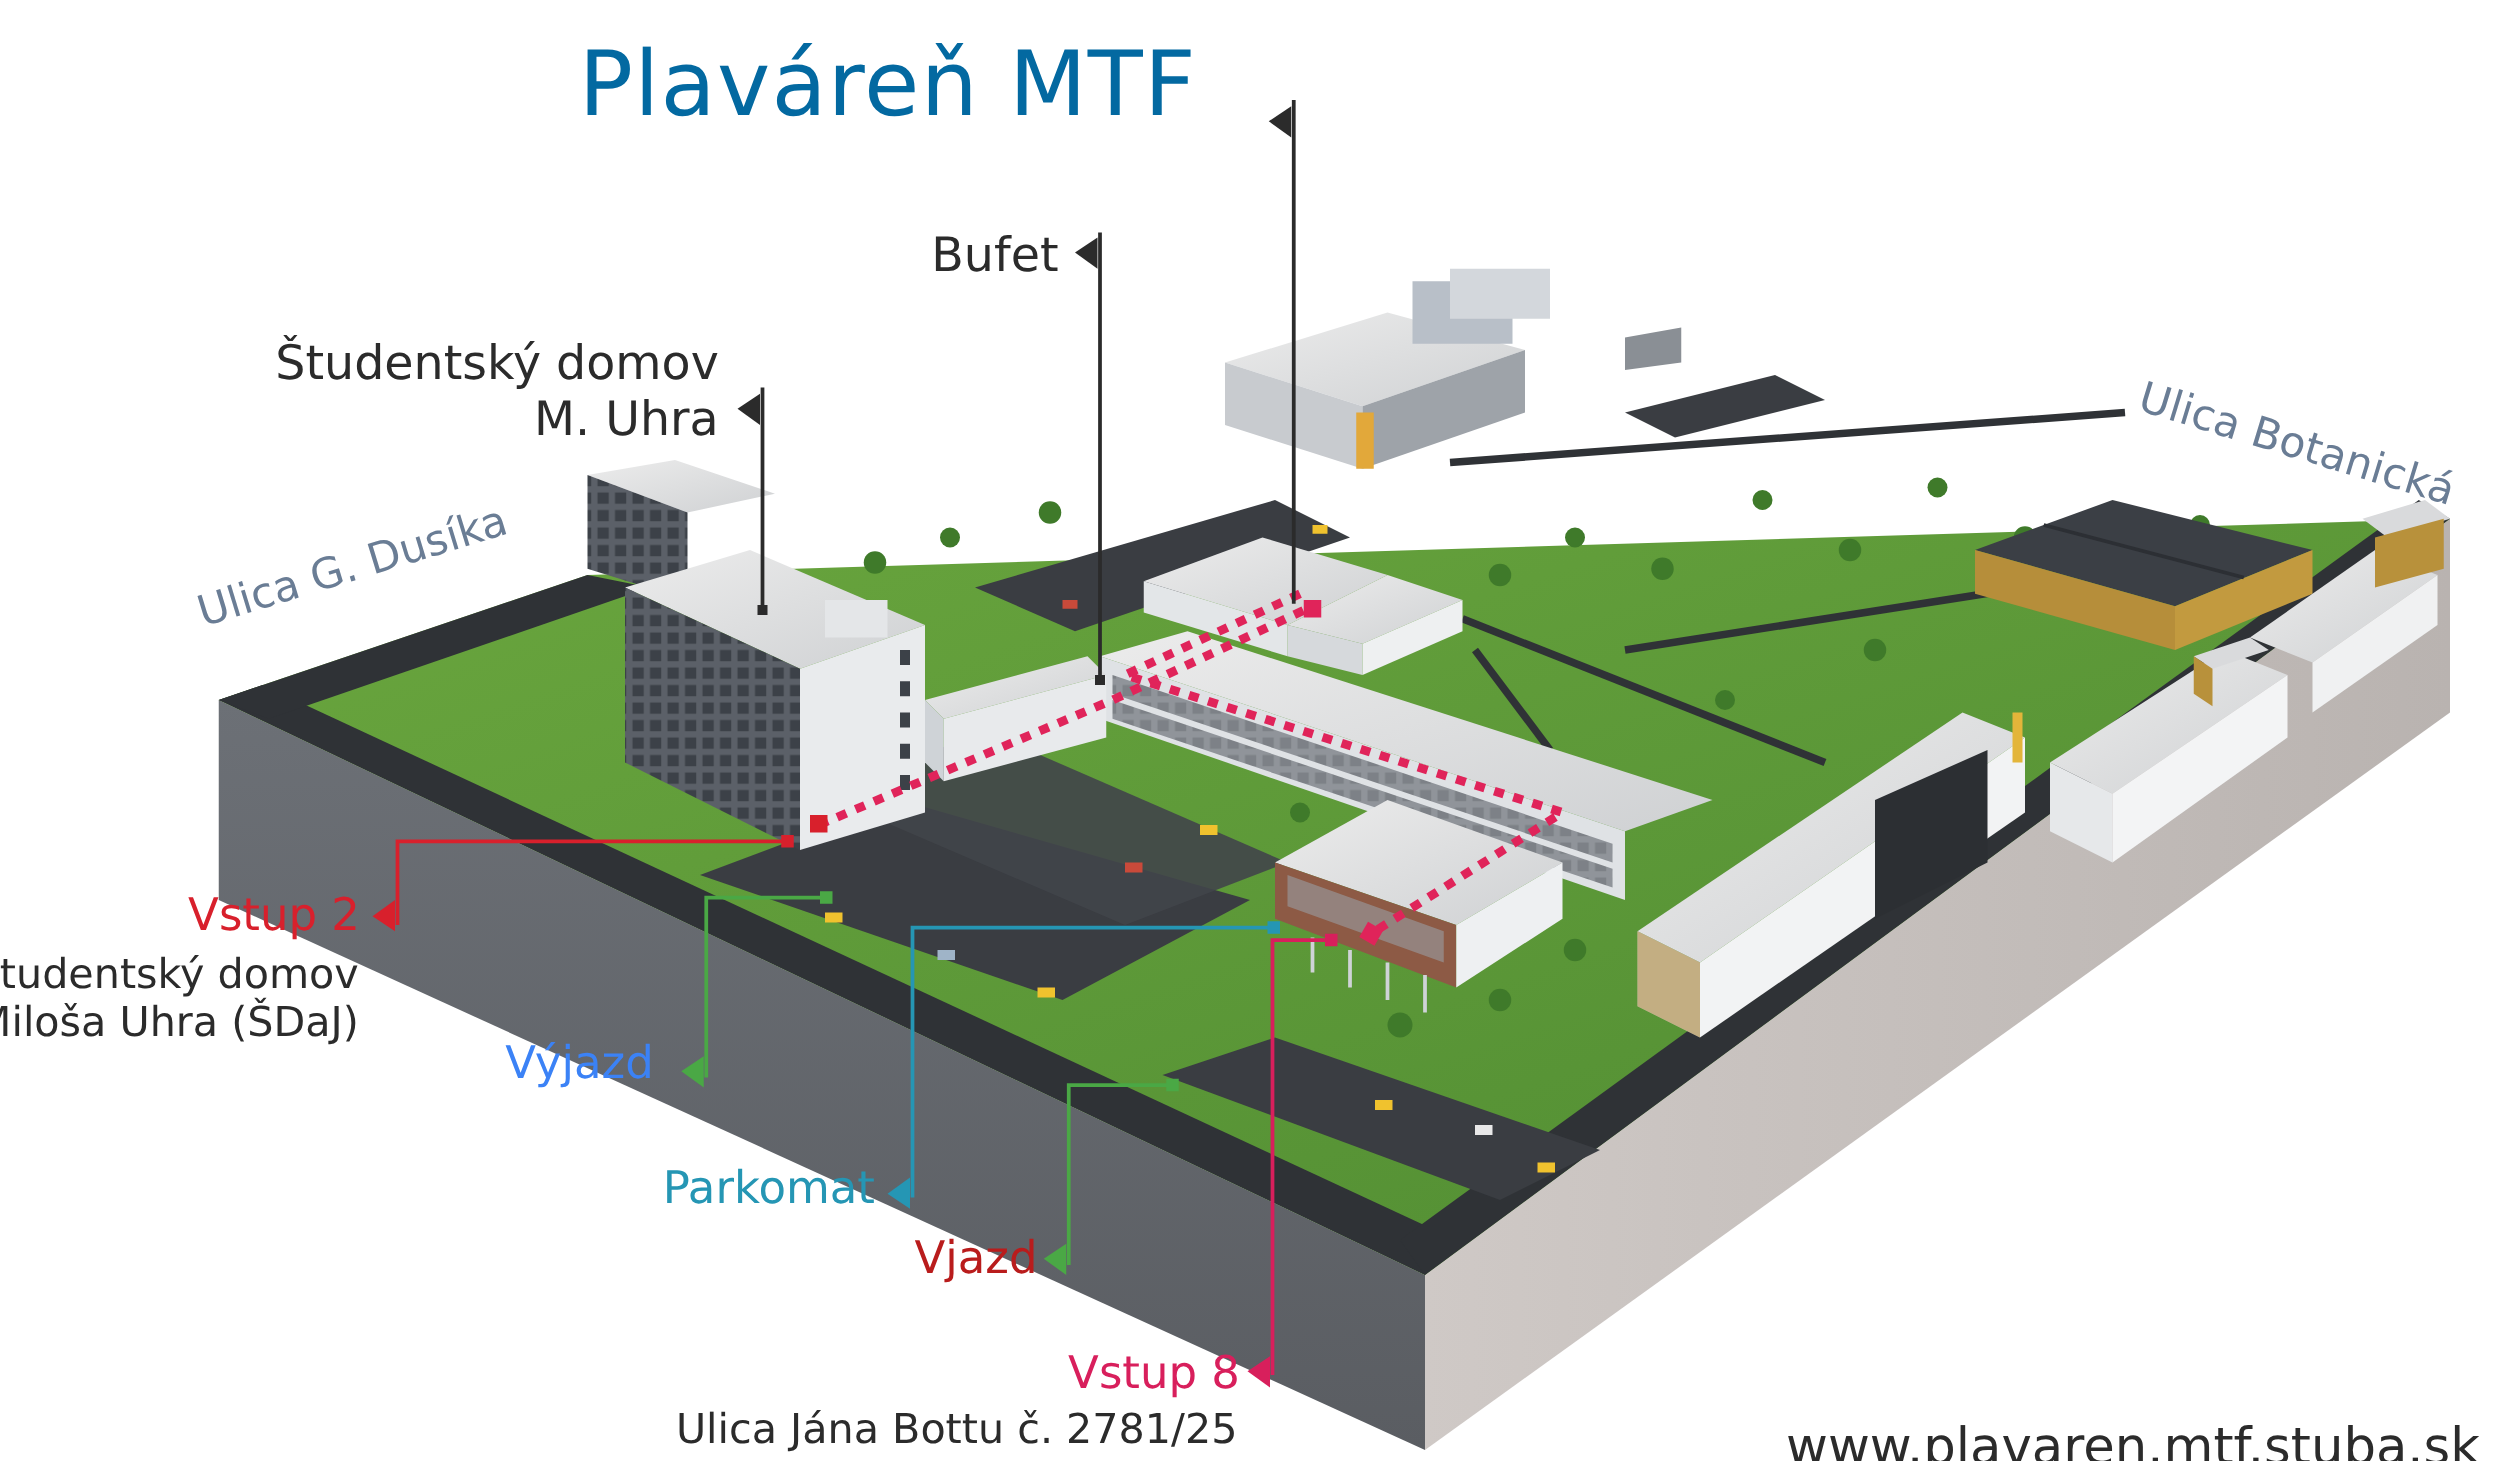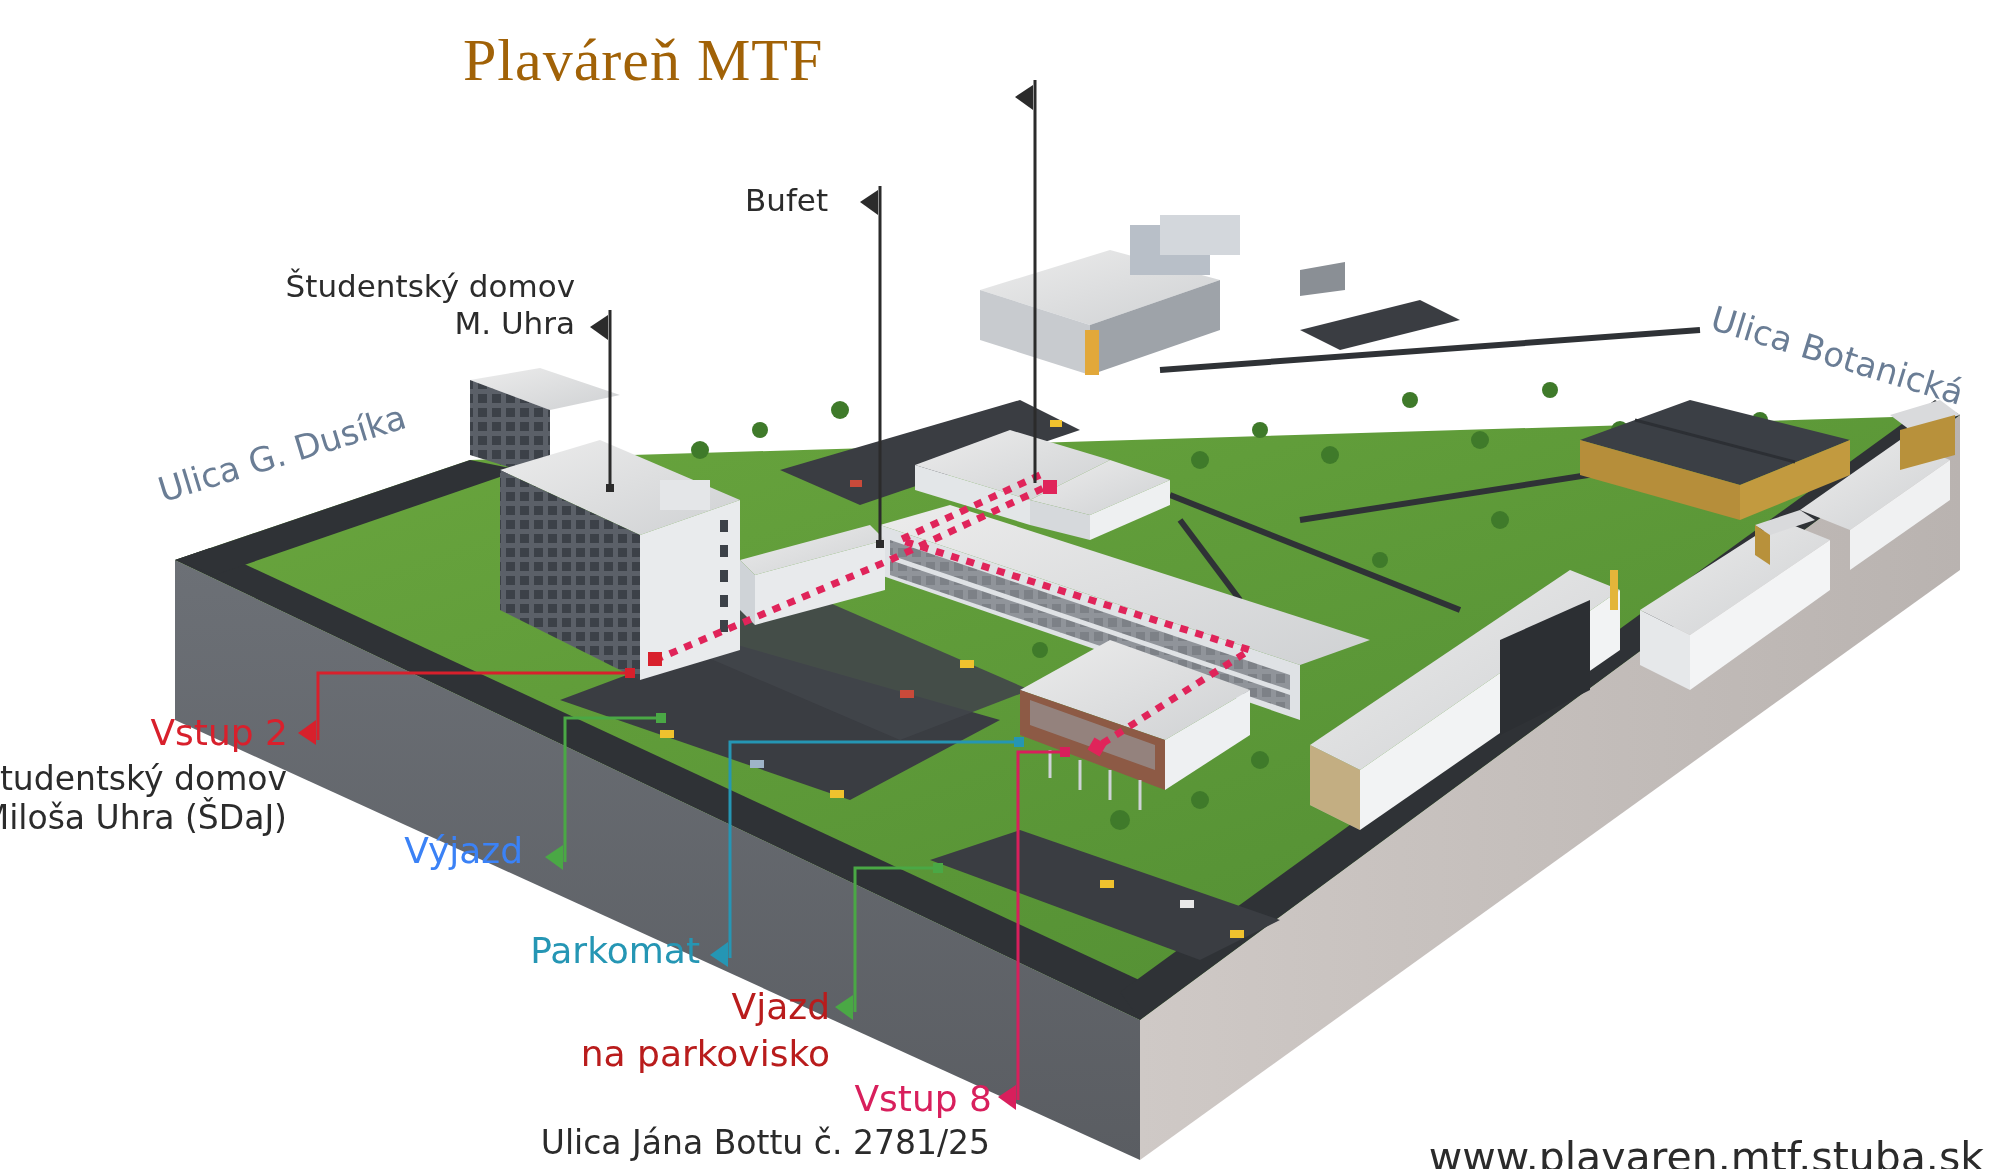--- a/index.html
+++ b/index.html
@@ -1,21 +1,21 @@
 <!DOCTYPE html>
 <html><head>
 <meta charset="utf-8">
 <style>
   html, body { margin:0; padding:0; background:#ffffff; }
   body { width:2000px; height:1169px; position:relative; overflow:hidden;
          font-family:"DejaVu Sans", "Liberation Sans", sans-serif; color:#2b2b2b; }
   #map-svg { position:absolute; left:0; top:0; width:2000px; height:1169px; }
   .lbl { position:absolute; white-space:nowrap; line-height:1.18; }
-  .title { font-size:60px; letter-spacing:1px; color:#a16207; font-weight:500;font-family:Liberation Serif, serif; }
-  .poi { font-size:31px; color:#2b2b2b; text-align:right; }
+  .title { font-size:72px; letter-spacing:1px; color:#0369a1; font-weight:500; }
+  .poi { font-size:38px; color:#2b2b2b; text-align:right; }
   .street { font-size:34px; color:#6a7d95; transform-origin:left bottom; }
   .entry { font-size:36px; font-weight:normal; text-align:right; }
   .sub { font-size:33px; color:#2b2b2b; text-align:right; }
   .url { font-size:41px; color:#2b2b2b;margin-top:28px; }
 </style>
 </head>
 <body>
 
 <svg id="map-svg" viewBox="0 0 2000 1169">
   <defs>
@@ -263,19 +263,18 @@
 </div>
 
 <div class="lbl entry" style="right:1477px; top:828px; color:#3b82f6; line-height:1.3;">
   <div>Výjazd</div>
 </div>
 
 <div class="lbl entry" style="right:1300px; top:930px; color:#2596b4;">Parkomat</div>
 
 <div class="lbl entry" style="right:1170px; top:984px; color:#b91c1c; line-height:1.3;">
   <div>Vjazd</div>
-  <div>na parkovisko</div>
 </div>
 
 <div class="lbl entry" style="right:1008px; top:1078px; color:#d81f5c;">Vstup 8</div>
 <div class="lbl sub" style="right:1010px; top:1124px;">Ulica Jána Bottu č. 2781/25</div>
 
 <div class="lbl url" style="right:16px; top:1105px;">www.plavaren.mtf.stuba.sk</div>
 
 </body></html>

